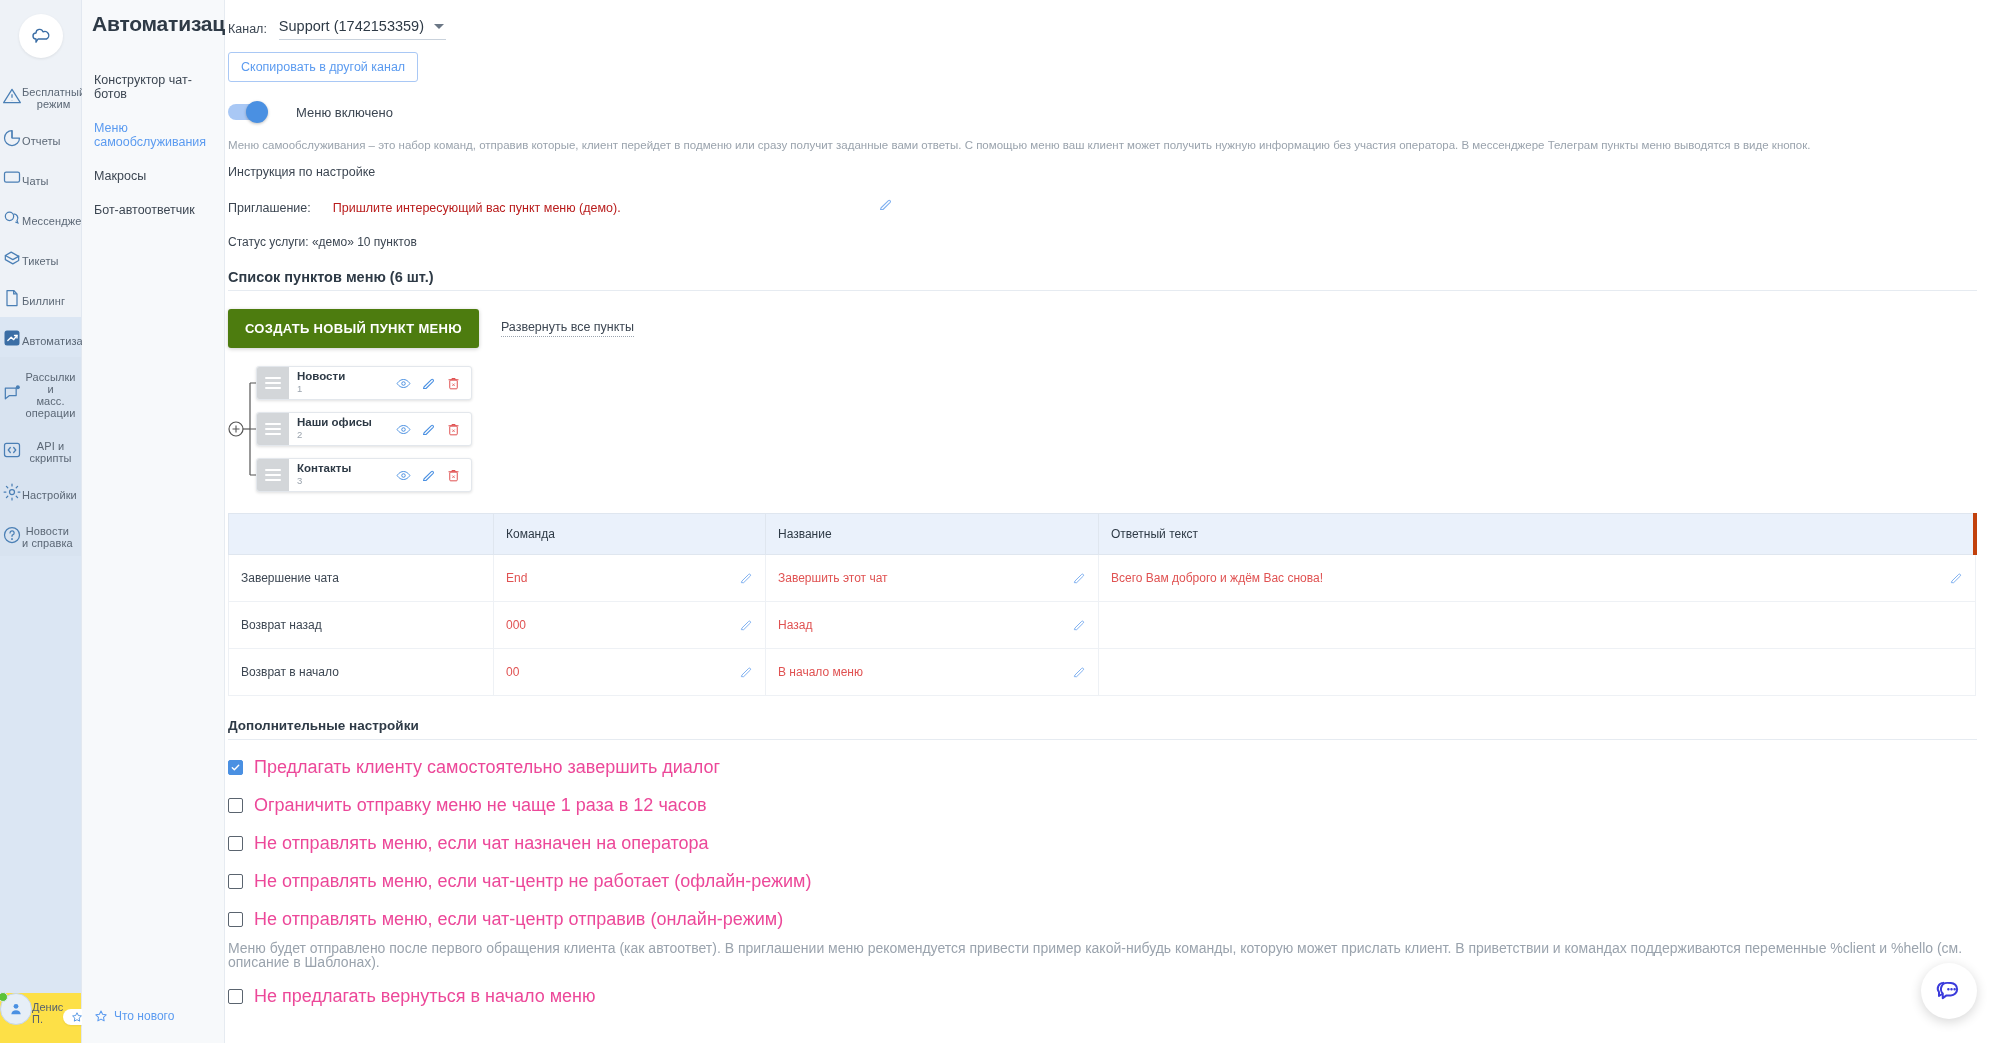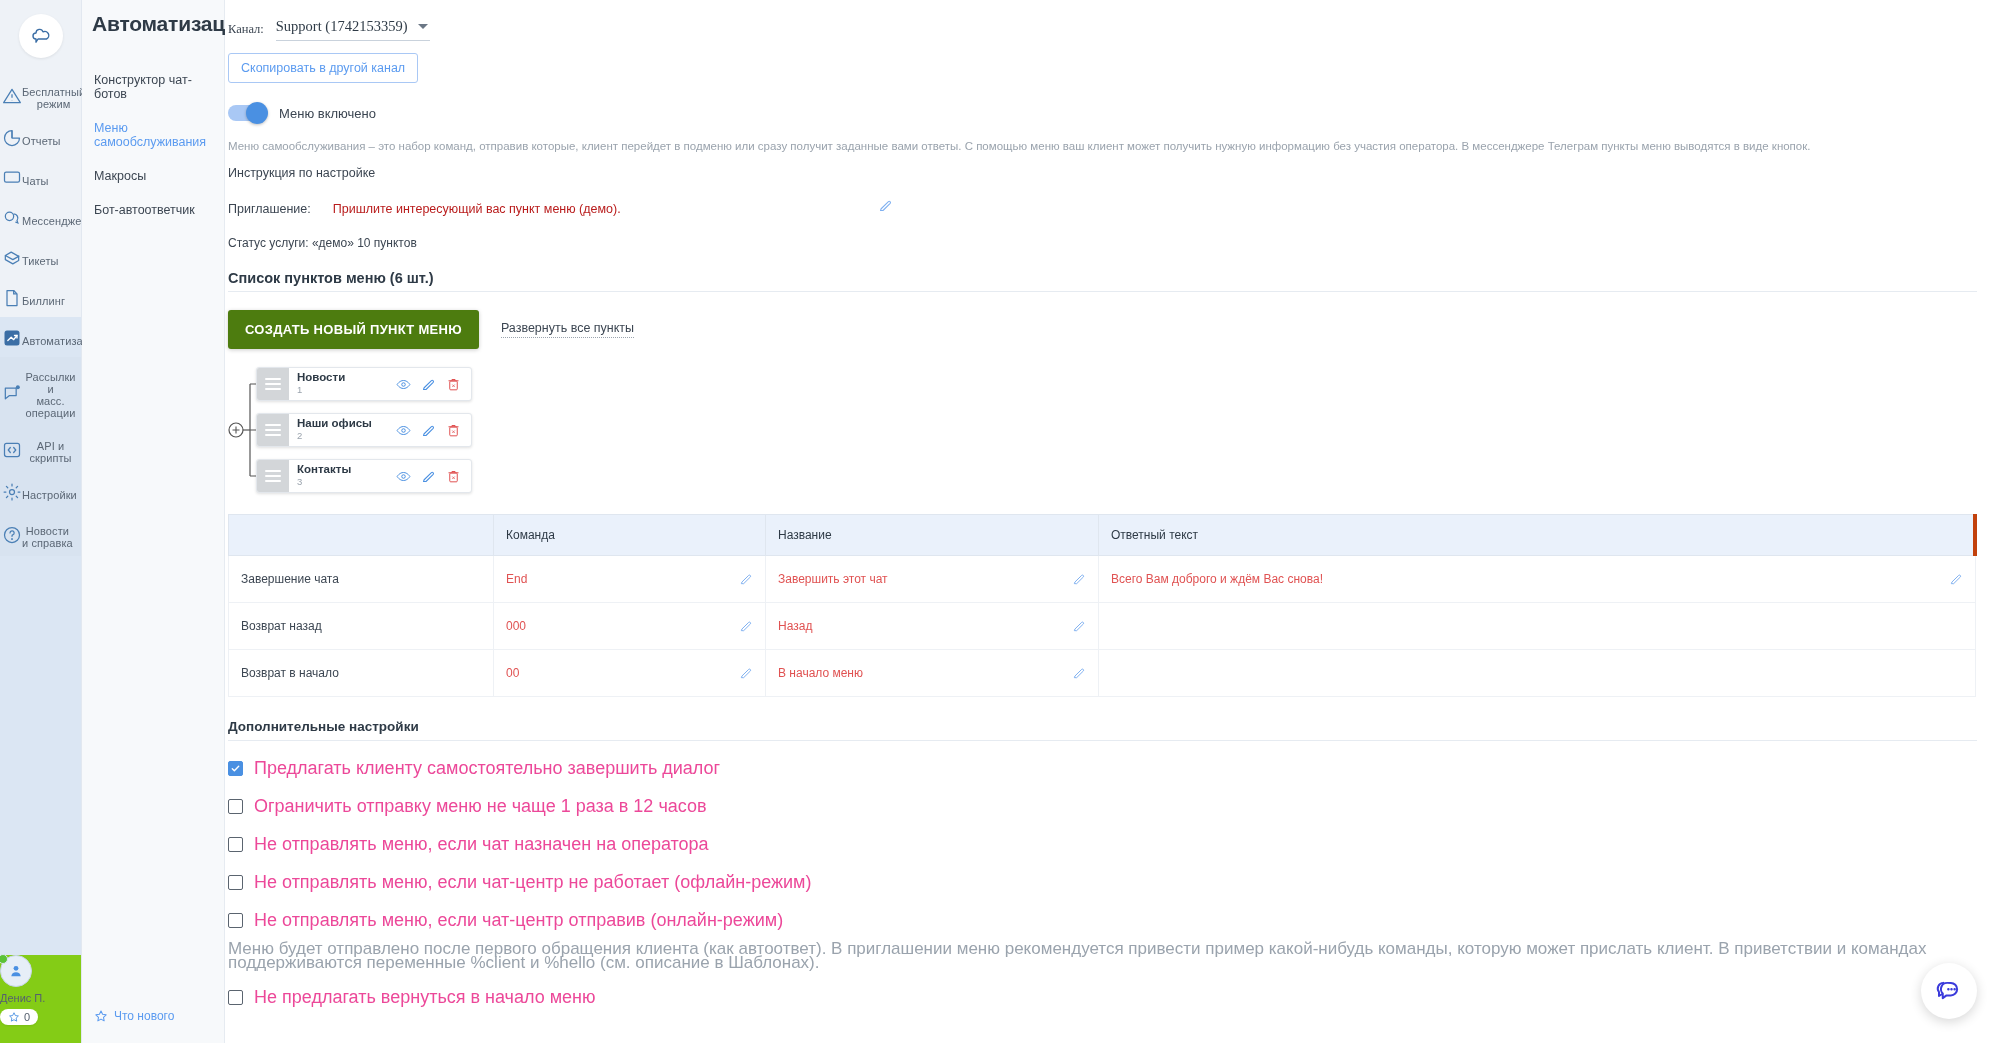--- a/index.html
+++ b/index.html
@@ -33,22 +33,22 @@
   }
   .rail-item.shaded { background: #d8e3f0; }
   .rail-item.active { background: #dbe6f3; }
   .rail-ico { height: 24px; display: flex; align-items: center; justify-content: center; }
   .rail-label {
     font-size: 11px; color: #5b6775; text-align: center;
     line-height: 12px; margin-top: 5px; letter-spacing: .1px;
   }
   .rail-spacer { flex: 1 1 auto; width: 100%; background: #dbe6f3; }
   .rail-user {
-    width: 100%; background: #84cc16; padding-bottom: 18px;
-    display: flex; flex-direction: column; align-items: flex-start;
+    width: 100%; background: #fde047; padding-bottom: 18px;
+    display: flex; flex-direction: row; align-items: flex-end;
   }
   .avatar-wrap { position: relative; width: 32px; height: 32px; }
   .avatar {
     width: 32px; height: 32px; border-radius: 50%;
     background: #e6eef7; border: 1px solid #c6d6e6;
     display: flex; align-items: center; justify-content: center;
   }
   .dot-online {
     position: absolute; top: -1px; left: -2px;
     width: 10px; height: 10px; border-radius: 50%;
@@ -81,42 +81,42 @@
     position: absolute; bottom: 20px; left: 12px;
     display: flex; align-items: center; gap: 6px;
     font-size: 12px; color: #5b9bf0; cursor: pointer;
   }
 
   
   .main {
     flex: 1 1 auto; height: 1043px; overflow: hidden;
     padding: 10px 22px 0 3px; position: relative; background: #fff;
   }
-  .row { display: flex; align-items: center; font-family: Liberation Serif, serif; }
+  .row { display: flex; align-items: center; }
 
   .chan-row { padding: 8px 0 0 0; }
   .chan-label { font-size: 12.5px; color: #3c4652; margin-right: 12px; }
   .chan-select {
     min-width: 150px; border-bottom: 1px solid #c9d2dc;
     padding: 0 2px 5px 0; display: flex; align-items: center; gap: 10px;
     cursor: pointer;
   }
   .chan-value { font-size: 14.5px; color: #2e3a46; }
   .caret {
     width: 0; height: 0; border-left: 5px solid transparent;
     border-right: 5px solid transparent; border-top: 5px solid #6b7785;
   }
   .btn-outline {
     margin-top: 12px; display: inline-block;
     border: 1px solid #a9c8f5; border-radius: 3px;
     background: #fff; color: #5b9bf0; font-size: 12.5px;
     padding: 7px 12px; cursor: pointer;
   }
 
-  .toggle-row { margin-top: 22px; display: flex; align-items: center; gap: 13px; }
+  .toggle-row { margin-top: 22px; display: flex; align-items: center; gap: 30px; }
   .toggle {
     width: 38px; height: 16px; border-radius: 9px;
     background: #a9c8f5; position: relative; cursor: pointer;
   }
   .toggle .knob {
     position: absolute; right: -2px; top: -3px;
     width: 22px; height: 22px; border-radius: 50%;
     background: #4a90e2; box-shadow: 0 1px 3px rgba(0,0,0,.25);
   }
   .toggle-label { font-size: 13px; color: #3c4652; }
@@ -199,21 +199,21 @@
     color: #2e3a46; padding-bottom: 6px;
   }
   .chk-row { margin-top: 17px; display: flex; align-items: center; gap: 11px; }
   .chk {
     width: 15px; height: 15px; border: 1.6px solid #5a646f; border-radius: 2px;
     background: #fff; cursor: pointer; flex: 0 0 auto;
     display: flex; align-items: center; justify-content: center;
   }
   .chk.checked { background: #4a90e2; border-color: #4a90e2; }
   .chk-label { font-size: 18px; color: #ec4899; cursor: pointer; }
-  .note { margin-top: 11px; font-size: 17px; color: #9aa3ad; line-height: 14px; }
+  .note { margin-top: 11px; font-size: 14px; color: #9aa3ad; line-height: 14px; }
 
   .fab {
     position: absolute; right: 22px; bottom: 24px;
     width: 56px; height: 56px; border-radius: 50%;
     background: #fff; box-shadow: 0 3px 12px rgba(0,0,0,.16);
     display: flex; align-items: center; justify-content: center; cursor: pointer;
   }
 </style>
 </head>
 <body>

